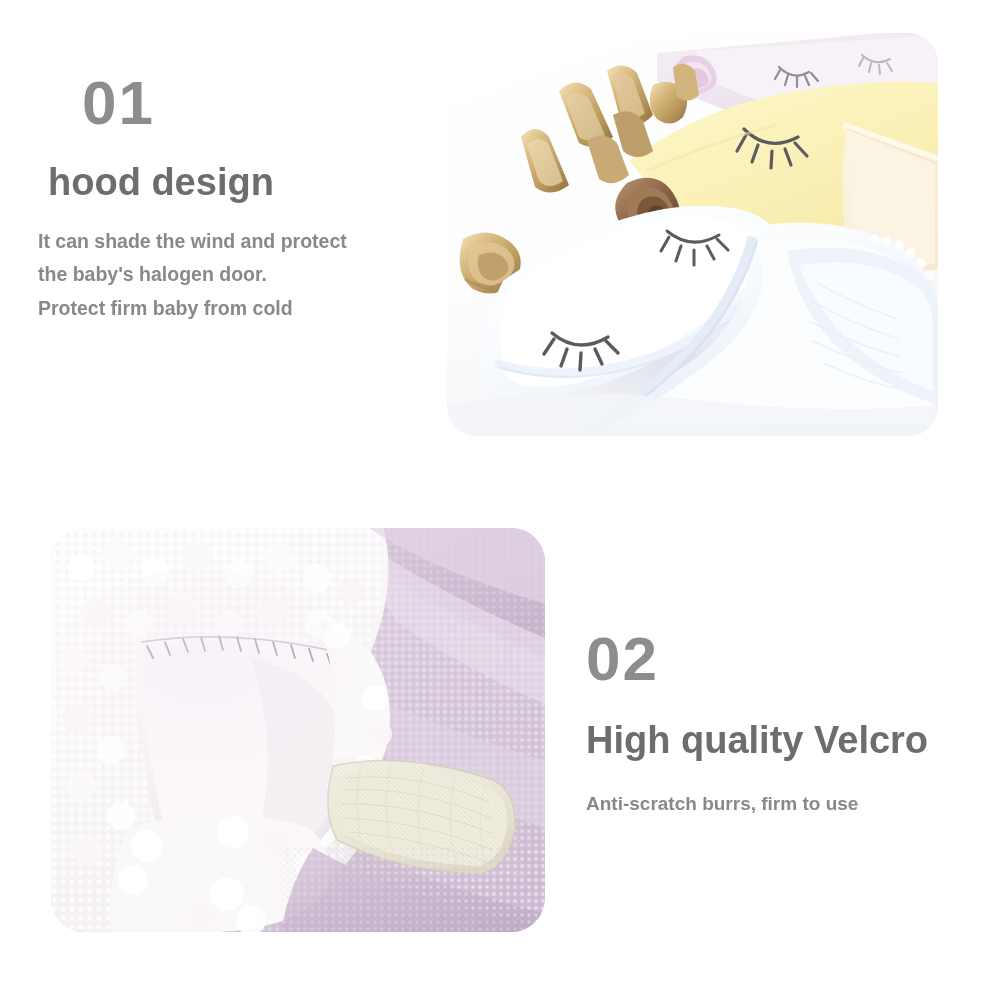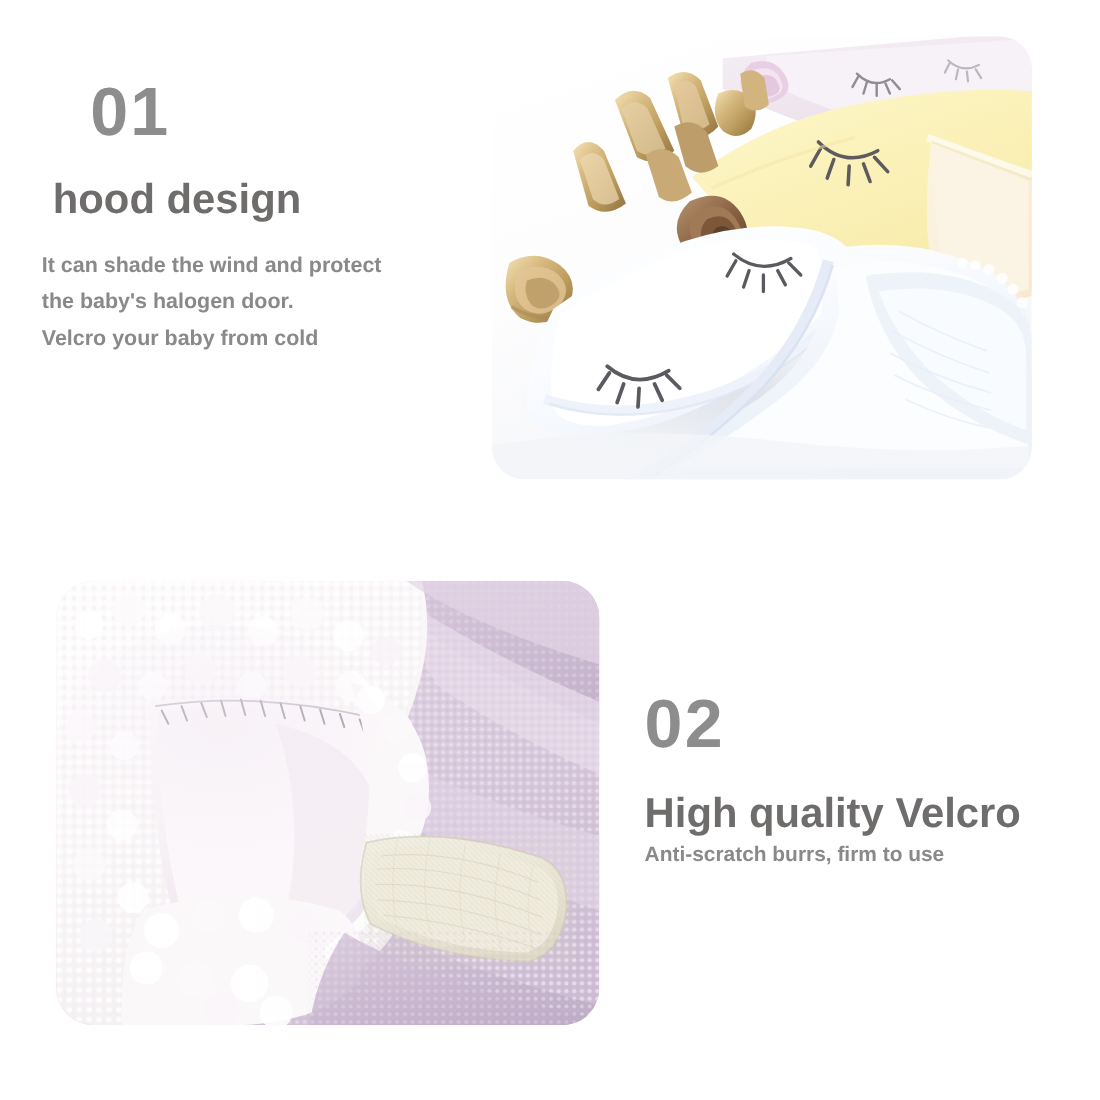--- a/index.html
+++ b/index.html
@@ -52,21 +52,21 @@
   
   #section-01 { left: 38px; top: 72px; width: 410px; }
   #section-01 .block-number { margin-left: 44px; }
   #section-01 .block-heading { margin-top: 28px; margin-left: 10px; }
   #section-01 .block-body { margin-top: 21px; }
 
   
   #section-02 { left: 586px; top: 628px; width: 400px; }
   #section-02 .block-number { }
   #section-02 .block-heading { margin-top: 30px; }
-  #section-02 .block-body { font-size: 19px; }
+  #section-02 .block-body { margin-top: 26px; font-size: 19px; }
 
   
 
   .photo {
     position: absolute;
     overflow: hidden;
     border-radius: 30px;
     background: #ffffff;
   }
 
@@ -91,21 +91,21 @@
 <body>
 
 <div id="page">
 
   <div class="text-block" id="section-01">
     <div class="block-number">01</div>
     <div class="block-heading">hood design</div>
     <div class="block-body">
       <span class="line">It can shade the wind and protect</span>
       <span class="line">the baby's halogen door.</span>
-      <span class="line">Velcro your baby from cold</span>
+      <span class="line">Protect firm baby from cold</span>
     </div>
   </div>
 
   <div class="photo" id="photo-hood">
     <svg viewBox="0 0 491 403" preserveAspectRatio="none">
       <defs>
         <linearGradient id="bgWhite" x1="0" y1="0" x2="0.4" y2="1">
           <stop offset="0%" stop-color="#ffffff"></stop>
           <stop offset="55%" stop-color="#fdfdfe"></stop>
           <stop offset="100%" stop-color="#f4f5f8"></stop>

